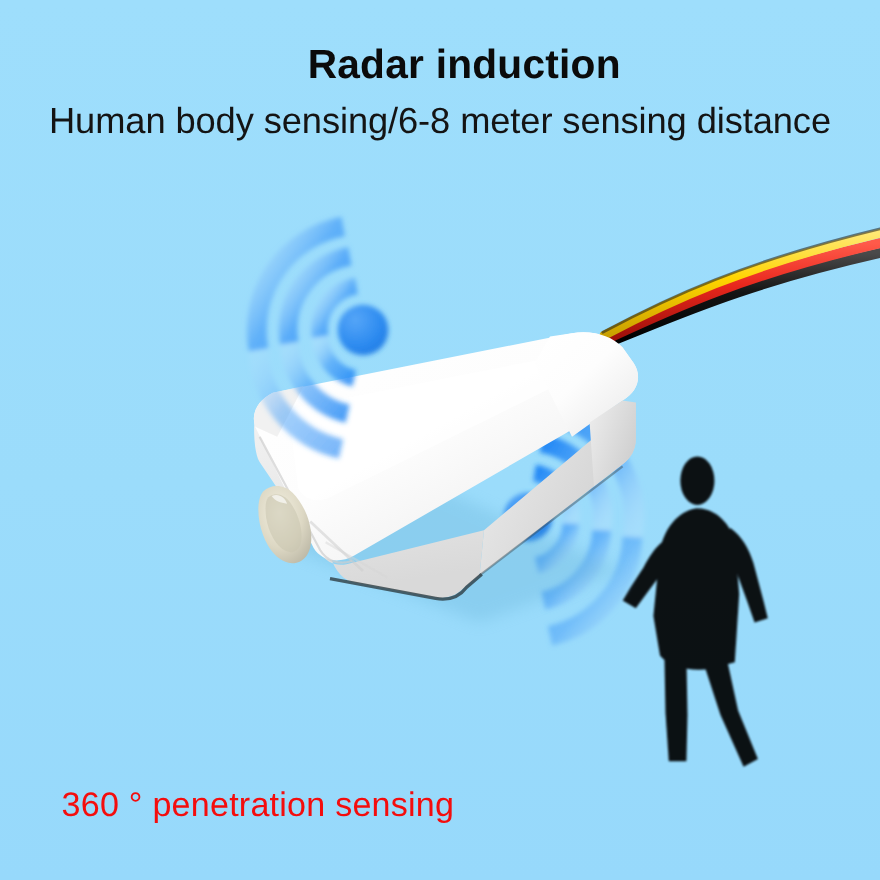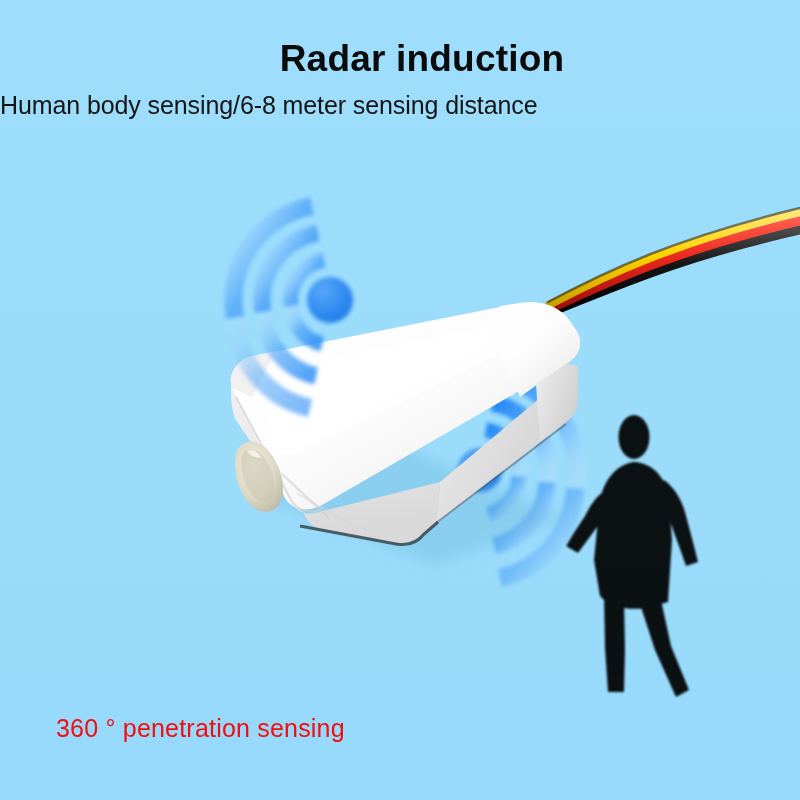--- a/index.html
+++ b/index.html
@@ -27,31 +27,32 @@
     color: #0b0b0b;
     letter-spacing: 0.2px;
     line-height: 1.15;
     padding-left: 22px;
   }
   #subtitle {
     position: absolute;
     left: 0;
     top: 90px;
     width: 800px;
-    font-size: 25px;
+    text-align: center;
+    font-size: 33px;
     font-weight: 400;
     color: #141414;
     letter-spacing: -0.1px;
     line-height: 1.2;
   }
   #footnote {
     position: absolute;
     left: 56px;
     top: 714px;
-    font-size: 25px;
+    font-size: 31px;
     font-weight: 400;
     color: #f40d0d;
     letter-spacing: 0.2px;
   }
   
   #stage {
     position: absolute;
     left: 0;
     top: 0;
     width: 800px;

